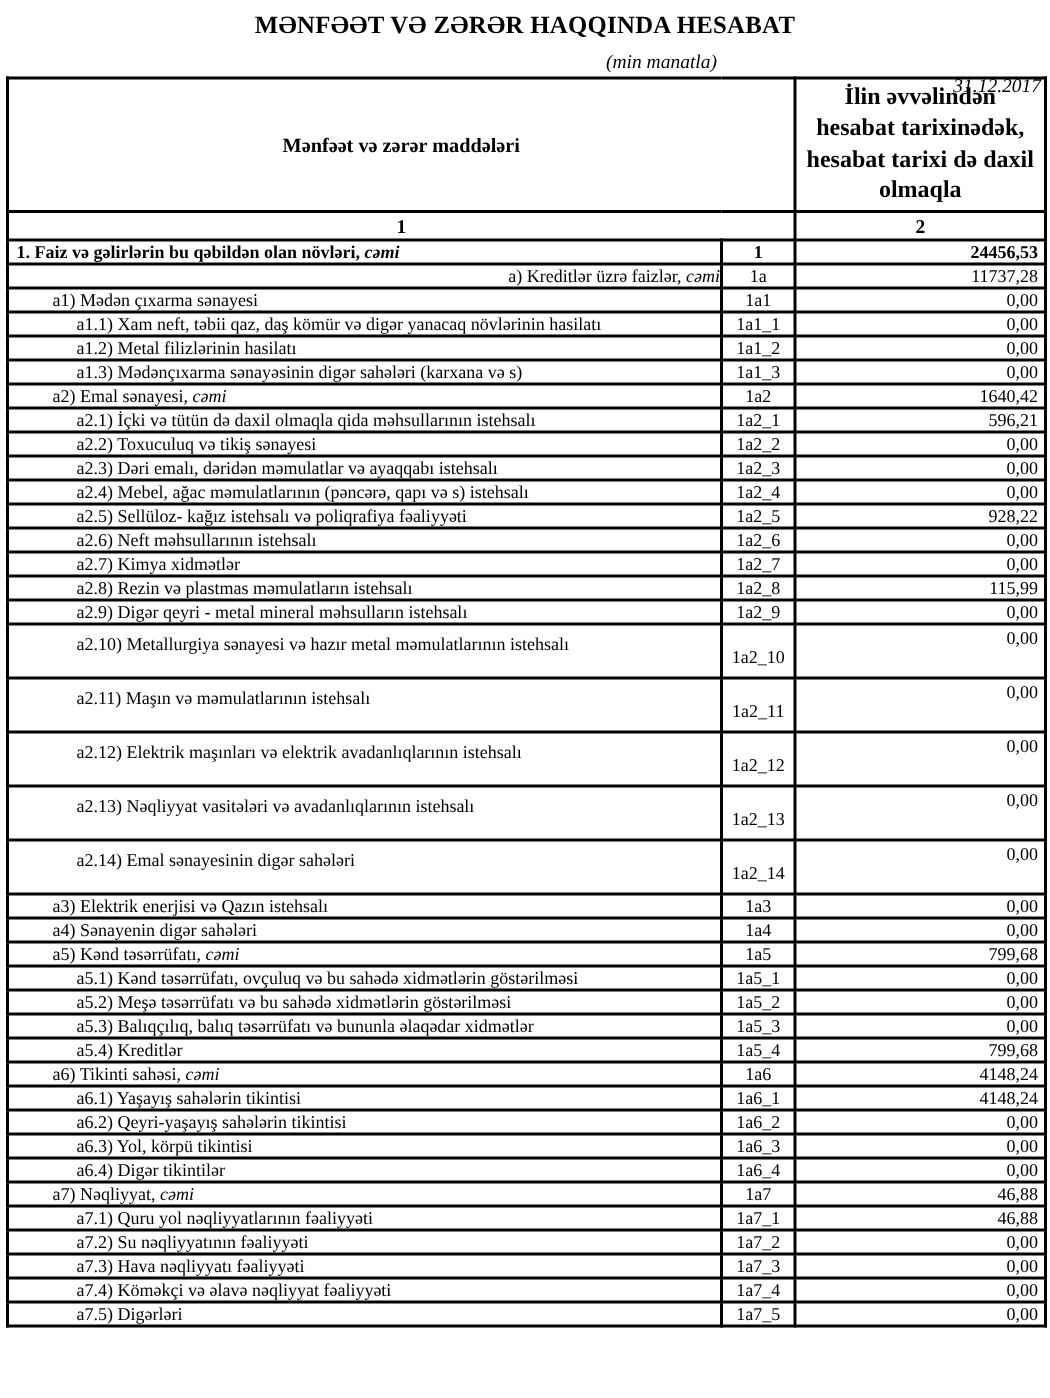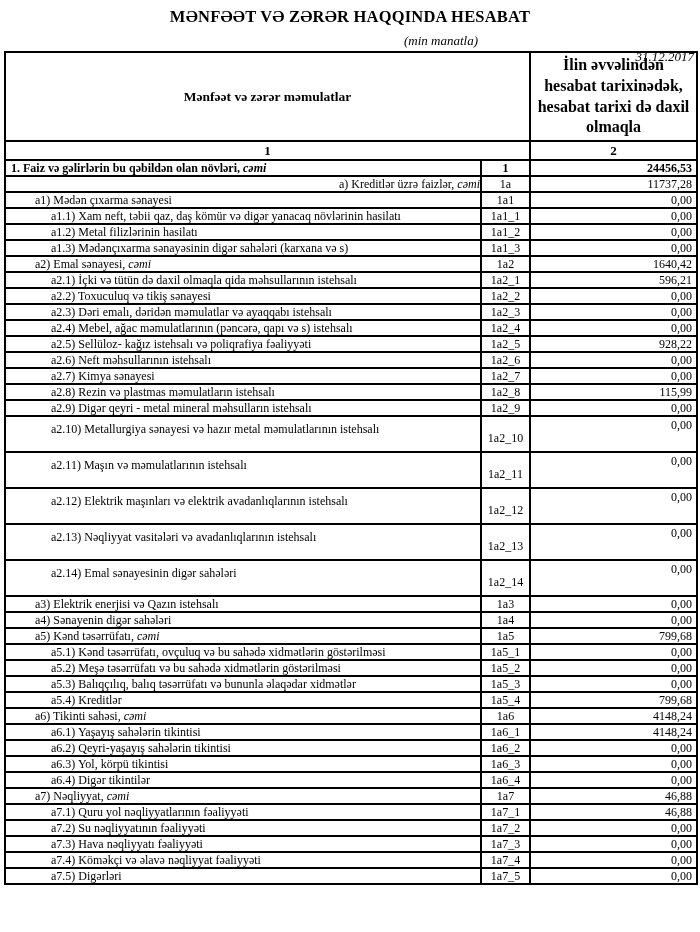--- a/index.html
+++ b/index.html
@@ -57,21 +57,21 @@
 </div>
 
 <table class="report">
   <colgroup>
     <col style="width:476px">
     <col style="width:49px">
     <col style="width:167px">
   </colgroup>
   <thead>
     <tr>
-      <th class="items-head" colspan="2">Mənfəət və zərər məmulatlar</th>
+      <th class="items-head" colspan="2">Mənfəət və zərər maddələri</th>
       <th class="value-head">İlin əvvəlindən hesabat tarixinədək, hesabat tarixi də daxil olmaqla</th>
     </tr>
     <tr>
       <th class="colnum" colspan="2">1</th>
       <th class="colnum">2</th>
     </tr>
   </thead>
   <tbody>
       <tr class="row bold">
         <td class="desc lvl0">1. Faiz və gəlirlərin bu qəbildən olan növləri, <i>cəmi</i></td>
@@ -132,21 +132,21 @@
         <td class="desc lvl3">a2.5) Sellüloz- kağız istehsalı və poliqrafiya fəaliyyəti</td>
         <td class="code">1a2_5</td>
         <td class="value">928,22</td>
       </tr>
       <tr class="row">
         <td class="desc lvl3">a2.6) Neft məhsullarının istehsalı</td>
         <td class="code">1a2_6</td>
         <td class="value">0,00</td>
       </tr>
       <tr class="row">
-        <td class="desc lvl3">a2.7) Kimya sənayesi</td>
+        <td class="desc lvl3">a2.7) Kimya xidmətlər</td>
         <td class="code">1a2_7</td>
         <td class="value">0,00</td>
       </tr>
       <tr class="row">
         <td class="desc lvl3">a2.8) Rezin və plastmas məmulatların istehsalı</td>
         <td class="code">1a2_8</td>
         <td class="value">115,99</td>
       </tr>
       <tr class="row">
         <td class="desc lvl3">a2.9) Digər qeyri - metal mineral məhsulların istehsalı</td>

